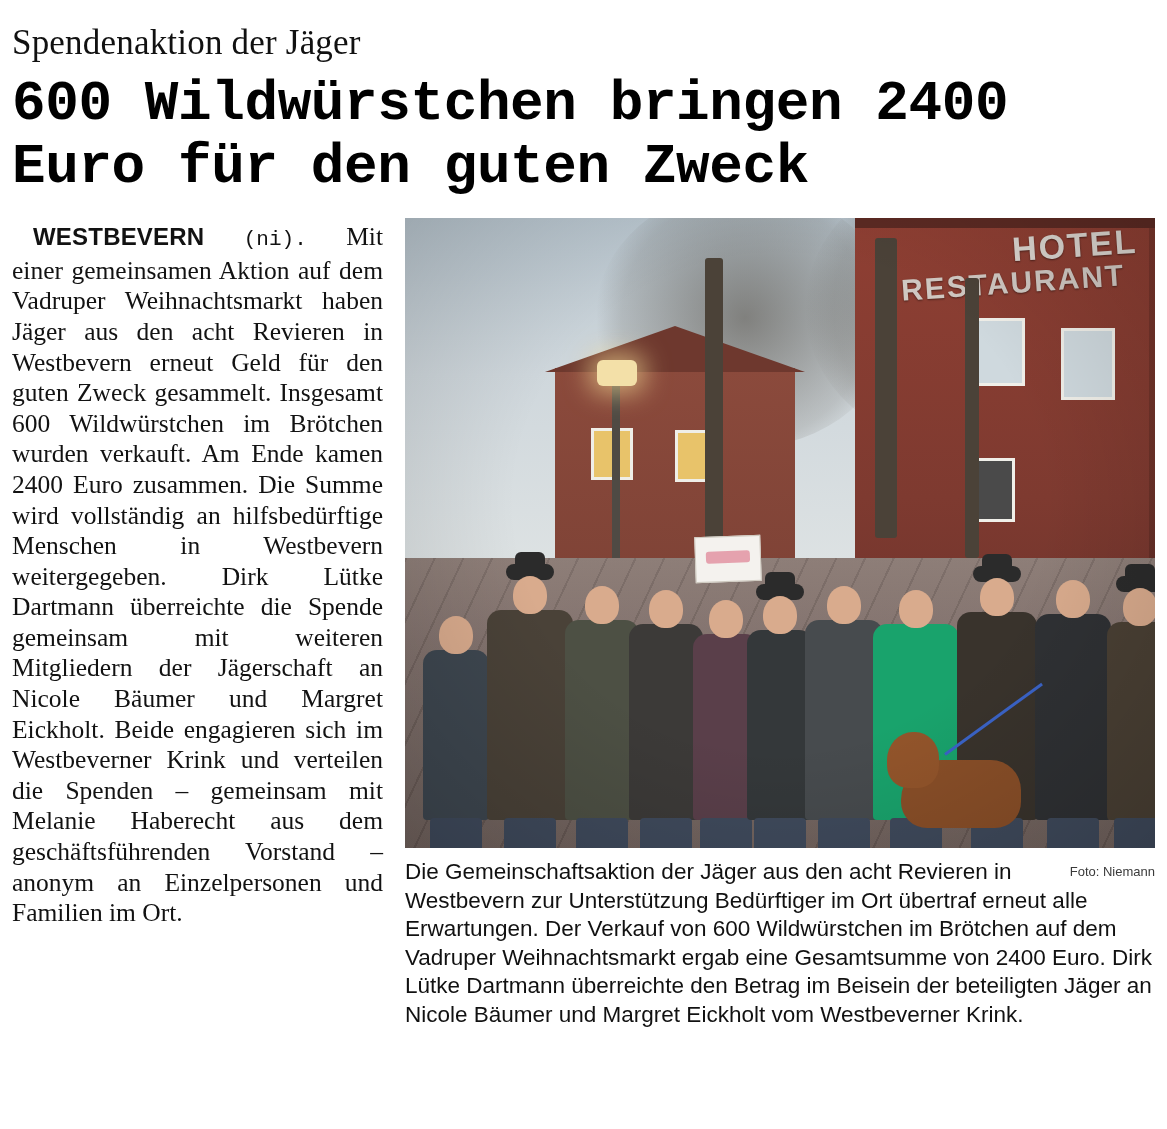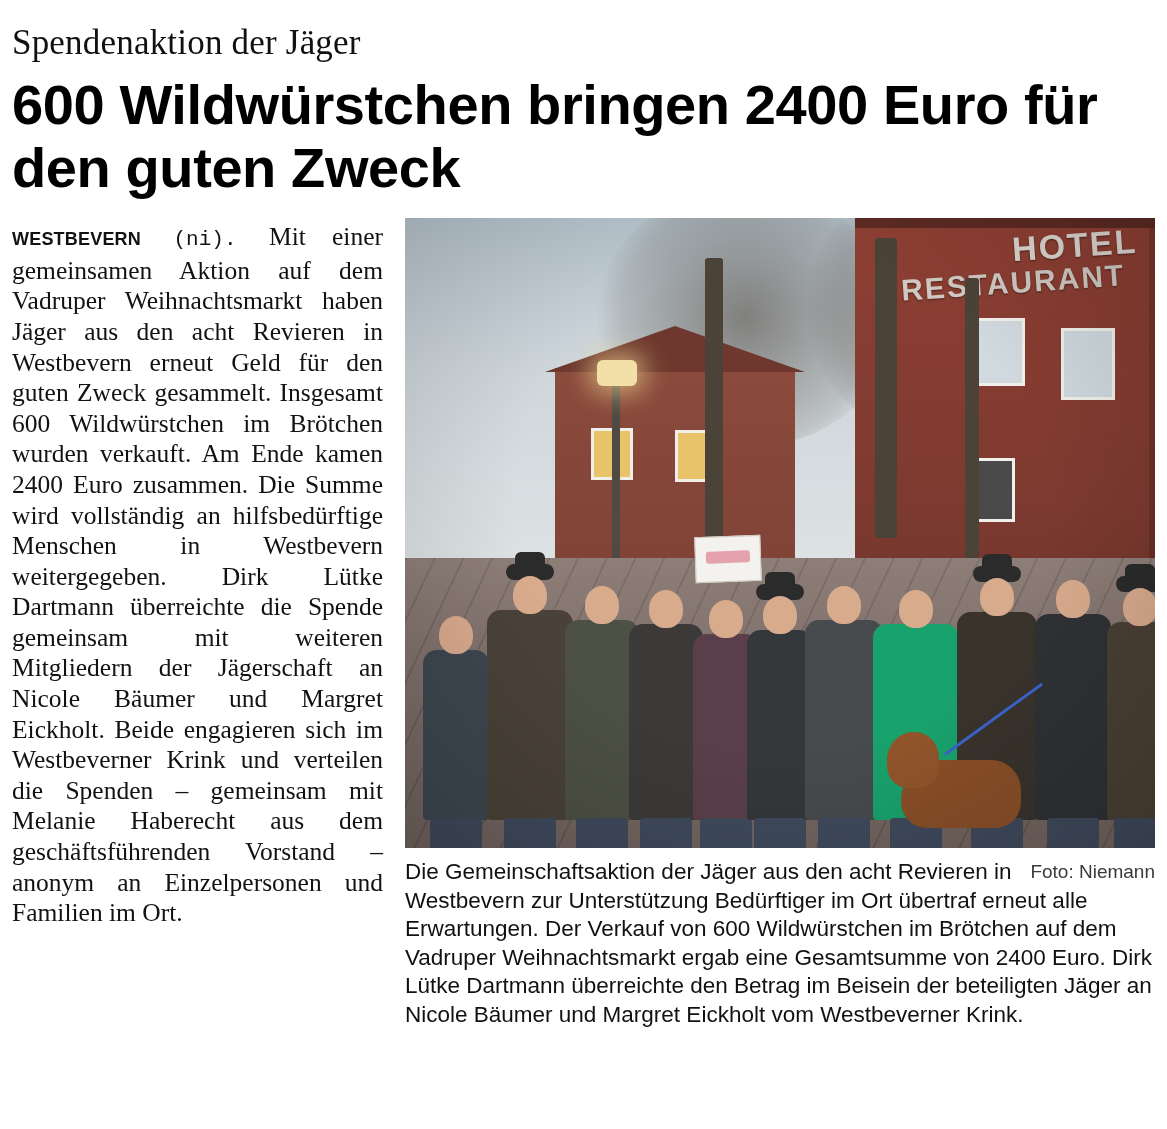--- a/index.html
+++ b/index.html
@@ -24,21 +24,21 @@
   .kicker {
     font-family: "Liberation Serif", serif;
     font-size: 35px;
     font-weight: 400;
     letter-spacing: 0.2px;
     line-height: 1.1;
     margin: 4px 0 10px 2px;
     color: #111;
   }
   .headline {
-    font-family: Liberation Sans, sans-serif;
+    font-family: Liberation Mono, monospace;
     font-weight: bold;
     font-size: 56px;
     line-height: 1.14;
     letter-spacing: -0.4px;
     margin: 0 0 18px 2px;
     color: #000;
   }
   .content {
     display: flex;
     flex-direction: row;
@@ -55,22 +55,23 @@
     line-height: 30.6px;
     text-align: justify;
     text-justify: inter-word;
     margin: 4px 0 0 2px;
     color: #121212;
     hyphens: auto;
   }
   .body-text .dateline {
     font-family: "Liberation Sans", sans-serif;
     font-weight: bold;
-    font-size: 18px;
+    font-size: 24px;
     letter-spacing: 0.2px;
+    margin-left: 21px;
   }
   .body-text .dateline-suffix {
     font-family: Liberation Mono, monospace;
     font-size: 21px;
   }
   .col-photo {
     width: 750px;
     flex: 0 0 750px;
   }
   .photo {
@@ -205,21 +206,21 @@
     width: 750px;
     margin-top: 10px;
     font-family: "Liberation Sans", sans-serif;
     font-size: 22.5px;
     line-height: 28.5px;
     color: #111;
     text-align: left;
   }
   .credit {
     font-family: "Liberation Sans", sans-serif;
-    font-size: 19px;
+    font-size: 13px;
     color: #3a3a3a;
     float: right;
     margin-left: 16px;
   }
   .caption-body { display: inline; text-align: center; }
 </style>
 </head>
 <body>
 
 <div class="page">

